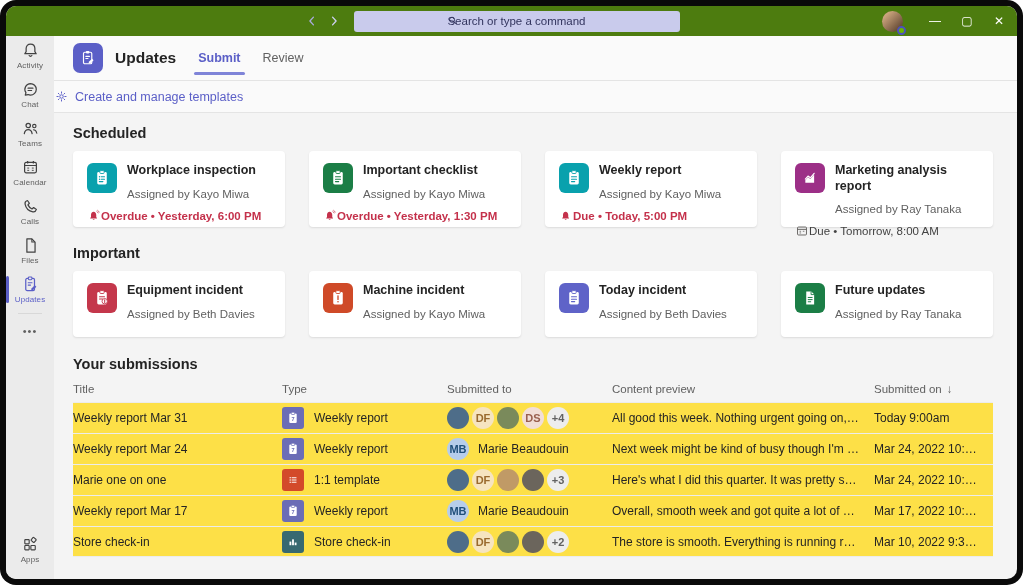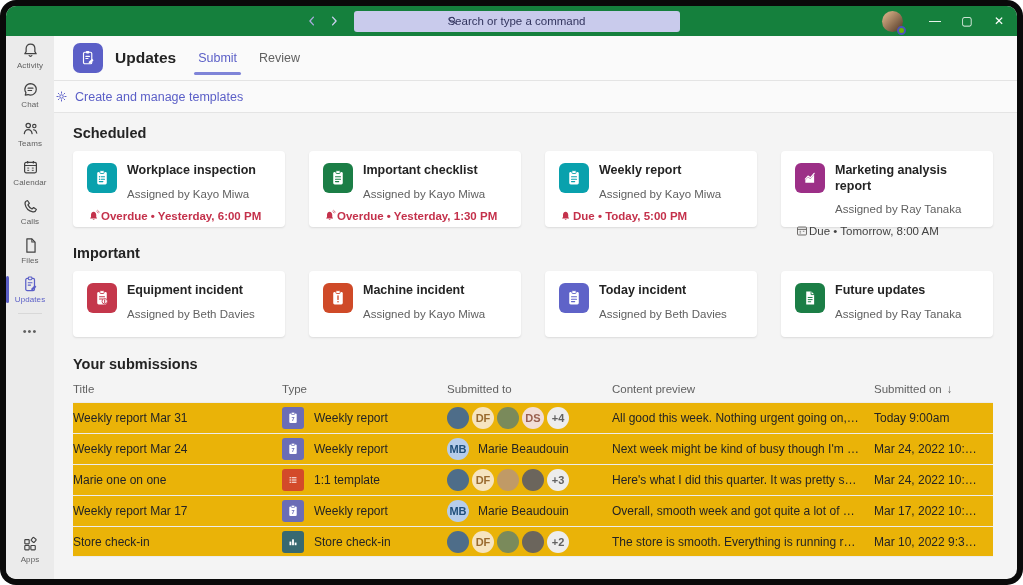--- a/index.html
+++ b/index.html
@@ -2,21 +2,21 @@
 <html><head>
 <meta charset="utf-8">
 <style>
   * { margin:0; padding:0; box-sizing:border-box; }
   html,body { background:#fff; }
   body { font-family:"Liberation Sans", sans-serif; }
   .frame { position:relative; width:1023px; height:585px; background:#0a0a0a; border-radius:16px; padding:6px; overflow:hidden; }
   .window { width:100%; height:100%; border-radius:10px; overflow:hidden; display:flex; flex-direction:column; background:#f4f4f4; }
 
   
-  .titlebar { height:30px; background:#15803d; display:flex; align-items:center; flex:0 0 auto; position:relative; }
+  .titlebar { height:30px; background:#4d7c0f; display:flex; align-items:center; flex:0 0 auto; position:relative; }
   .tb-left { flex:1; display:flex; justify-content:flex-end; align-items:center; gap:2px; padding-right:10px; }
   .nav-btn { width:20px; height:20px; display:flex; align-items:center; justify-content:center; cursor:pointer; }
   .searchbox { width:326px; height:21px; background:#c9cbec; border:none; border-radius:3px; text-align:center; font-size:11.5px; color:#32345e; font-family:"Liberation Sans",sans-serif; outline:none; }
   .searchwrap { position:relative; width:326px; }
   .search-glyph { position:absolute; left:92px; top:3.5px; pointer-events:none; }
   .searchbox::placeholder { color:#32345e; opacity:1; }
   .tb-right { flex:1; display:flex; justify-content:flex-end; align-items:center; }
   .me-avatar { width:21px; height:21px; border-radius:50%; background:linear-gradient(135deg,#c9a37c 20%,#6b4f39 80%); position:relative; margin-right:16px; cursor:pointer; }
   .presence { position:absolute; right:-3px; bottom:-3px; width:9px; height:9px; border-radius:50%; background:#6bb700; border:2px solid #4b52bc; }
   .winctl { width:32px; height:30px; display:flex; align-items:center; justify-content:center; color:#fff; font-size:12px; cursor:pointer; }
@@ -34,21 +34,21 @@
   .rail-more { height:26px; display:flex; align-items:center; justify-content:center; color:#616161; font-size:11px; letter-spacing:1px; cursor:pointer; }
   .rail-spacer { flex:1; }
   .rail-apps { margin-bottom:10px; }
 
   .main { flex:1; display:flex; flex-direction:column; min-width:0; }
   .app-header { height:45px; background:#fafafa; border-bottom:1px solid #e4e4e4; display:flex; align-items:center; padding-left:19px; flex:0 0 auto; }
   .app-icon { width:30px; height:30px; border-radius:7px; background:#5b5fc7; display:flex; align-items:center; justify-content:center; }
   .app-title { font-size:15.5px; font-weight:bold; color:#242424; margin-left:12px; }
   .tabs { display:flex; margin-left:22px; gap:22px; height:100%; align-items:center; }
   .tab { font-size:12.5px; color:#616161; cursor:pointer; position:relative; height:100%; display:flex; align-items:center; }
-  .tab.active { color:#5b5fc7; font-weight:normal; }
+  .tab.active { color:#5b5fc7; font-weight:bold; }
   .tab.active::after { content:""; position:absolute; left:-4px; right:-4px; bottom:5px; height:3px; border-radius:2px; background:#7f84d8; }
   .toolbar { height:32px; background:#fafafa; border-bottom:1px solid #e4e4e4; display:flex; align-items:center; justify-content:flex-start; padding-right:24px; flex:0 0 auto; }
   .tpl-link { display:flex; align-items:center; gap:6px; color:#5b5fc7; font-size:12.5px; cursor:pointer; }
 
   .content { flex:1; padding:12px 24px 0 19px; overflow:hidden; }
   .sec-h { font-size:14.5px; font-weight:bold; color:#242424; }
   .cards { display:grid; grid-template-columns:repeat(4,1fr); gap:24px; margin-top:10px; }
   .card { background:#fff; border-radius:4px; box-shadow:0 1px 2px rgba(0,0,0,.1); padding:12px 14px; cursor:pointer; }
   .card.sched { height:76px; }
   .card.imp { height:66px; }
@@ -61,21 +61,21 @@
 
   .imp-h { margin-top:18px; }
   .sub-h { margin-top:19px; }
 
   
   .tbl { margin-top:4px; }
   .trow { display:grid; grid-template-columns:209px 165px 165px 262px 1fr; align-items:center; height:31px; }
   .thead { height:26px; }
   .thead .th { font-size:11.5px; color:#616161; }
   .th.sortable { display:flex; align-items:center; gap:5px; cursor:pointer; }
-  .trow.data { background:#eab308; border-top:1px solid #ececec; cursor:pointer; }
+  .trow.data { background:#fde047; border-top:1px solid #ececec; cursor:pointer; }
   .trow.data:last-child { border-bottom:1px solid #ececec; }
   .tcell { font-size:12px; color:#242424; white-space:nowrap; overflow:hidden; text-overflow:ellipsis; padding-right:14px; }
   .type-cell { display:flex; align-items:center; gap:10px; }
   .type-icon { width:22px; height:22px; border-radius:3px; display:flex; align-items:center; justify-content:center; flex:0 0 auto; }
   .av-stack { display:flex; align-items:center; gap:3px; }
   .av { width:22px; height:22px; border-radius:50%; display:flex; align-items:center; justify-content:center; font-size:11px; font-weight:bold; flex:0 0 auto; }
   .av-name { margin-left:6px; font-size:12px; color:#242424; white-space:nowrap; }
   svg { display:block; }
 </style>
 </head>

